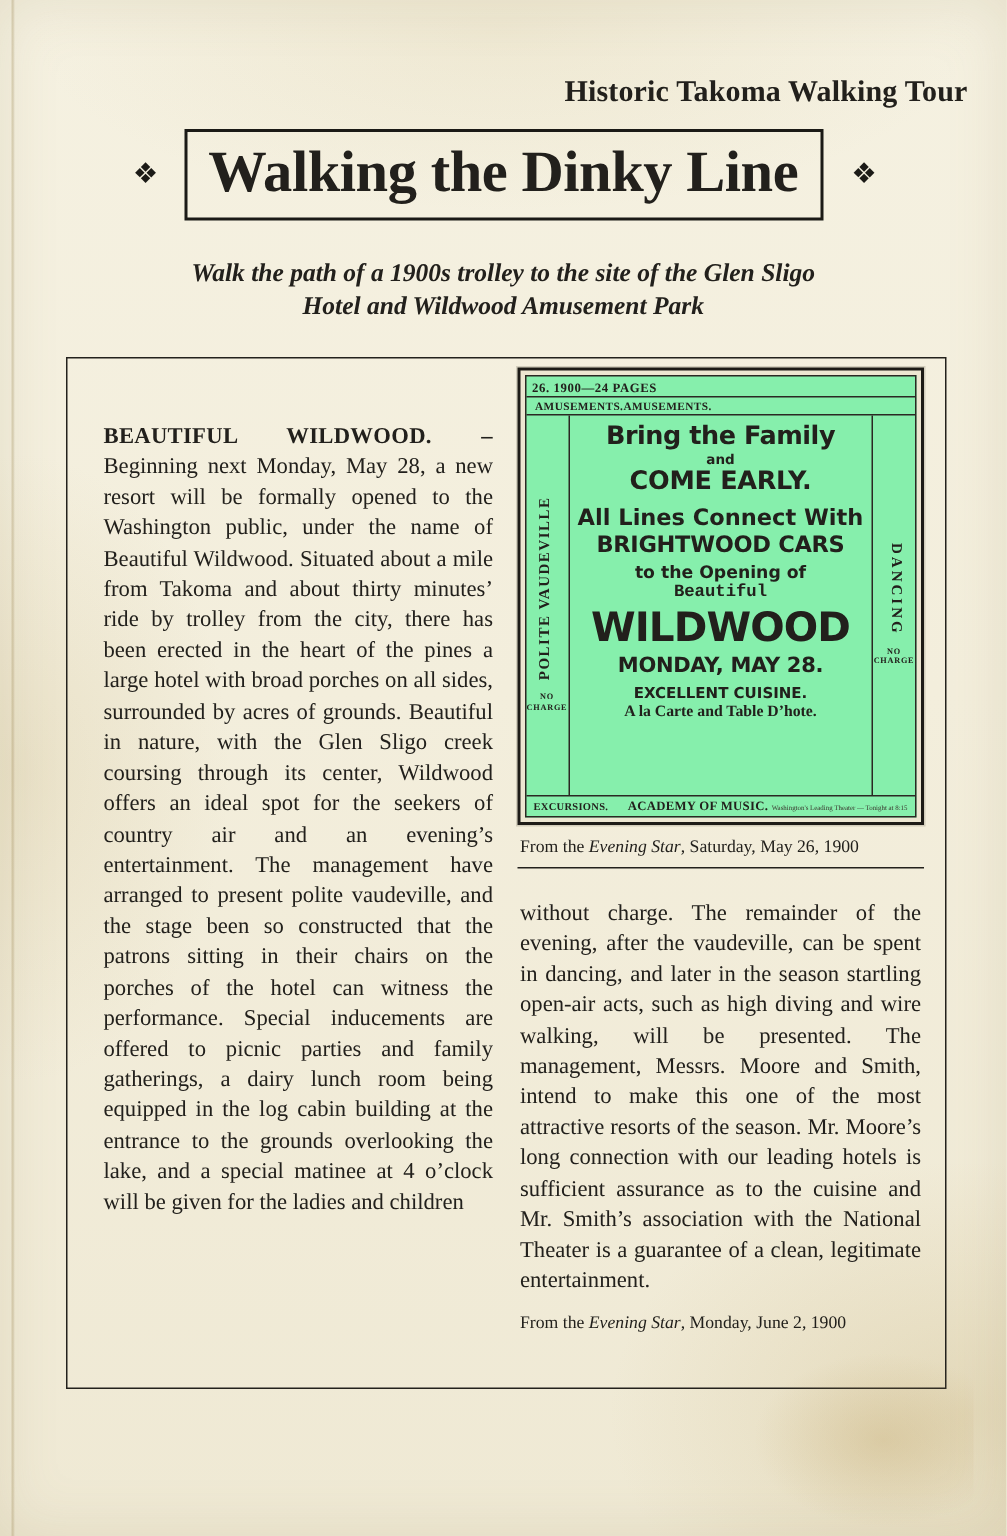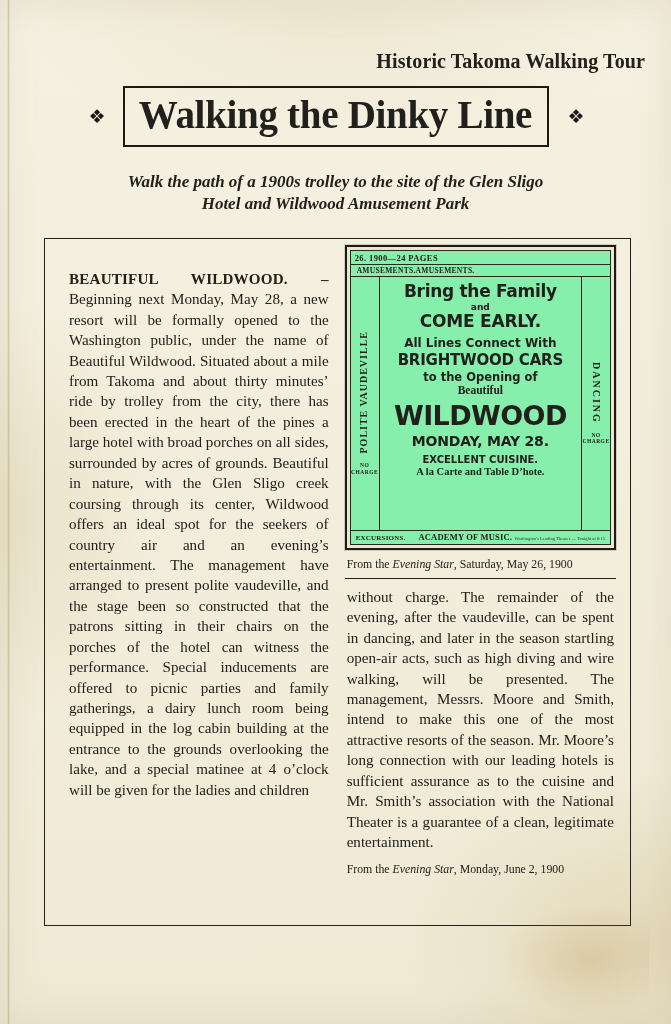--- a/index.html
+++ b/index.html
@@ -112,20 +112,21 @@
   }
   .col-left { padding: 20px 2px 0 10px; }
   .col-right { padding: 0; display: flex; flex-direction: column; }
 
   .body-text {
     font-size: 15.1px;
     line-height: 1.355;
     text-align: justify;
     text-justify: inter-word;
     hyphens: manual;
+    margin-top: 12px;
   }
   .body-text .lead {
     font-weight: bold;
     font-variant: small-caps;
     letter-spacing: 0.2px;
   }
 
   
   .ad {
     border: 2px solid #1d1b17;
@@ -216,42 +217,42 @@
   }
   .ad-l2 {
     font-family: "DejaVu Sans", sans-serif;
     font-size: 17px;
     font-weight: bold;
     letter-spacing: -0.2px;
     line-height: 1.05;
   }
   .ad-l3 {
     font-family: "DejaVu Sans", sans-serif;
-    font-size: 12px;
+    font-size: 15px;
     font-weight: bold;
     margin-top: 6px;
     line-height: 1.1;
   }
   .ad-l4 {
     font-family: "DejaVu Sans", sans-serif;
     font-size: 15px;
     font-weight: bold;
     line-height: 1.1;
     margin-top: 2px;
     letter-spacing: -0.2px;
   }
   .ad-l5 {
     font-family: "DejaVu Sans", sans-serif;
     font-size: 11.5px;
     font-weight: bold;
     line-height: 1.15;
     margin-top: 3px;
   }
   .ad-l6 {
-    font-family: Liberation Serif, serif;
+    font-family: Liberation Mono, monospace;
     font-size: 11.5px;
     font-weight: bold;
     line-height: 1.15;
   }
   .ad-big {
     font-family: "DejaVu Sans", sans-serif;
     font-size: 27px;
     font-weight: bold;
     letter-spacing: -0.6px;
     line-height: 1.0;

